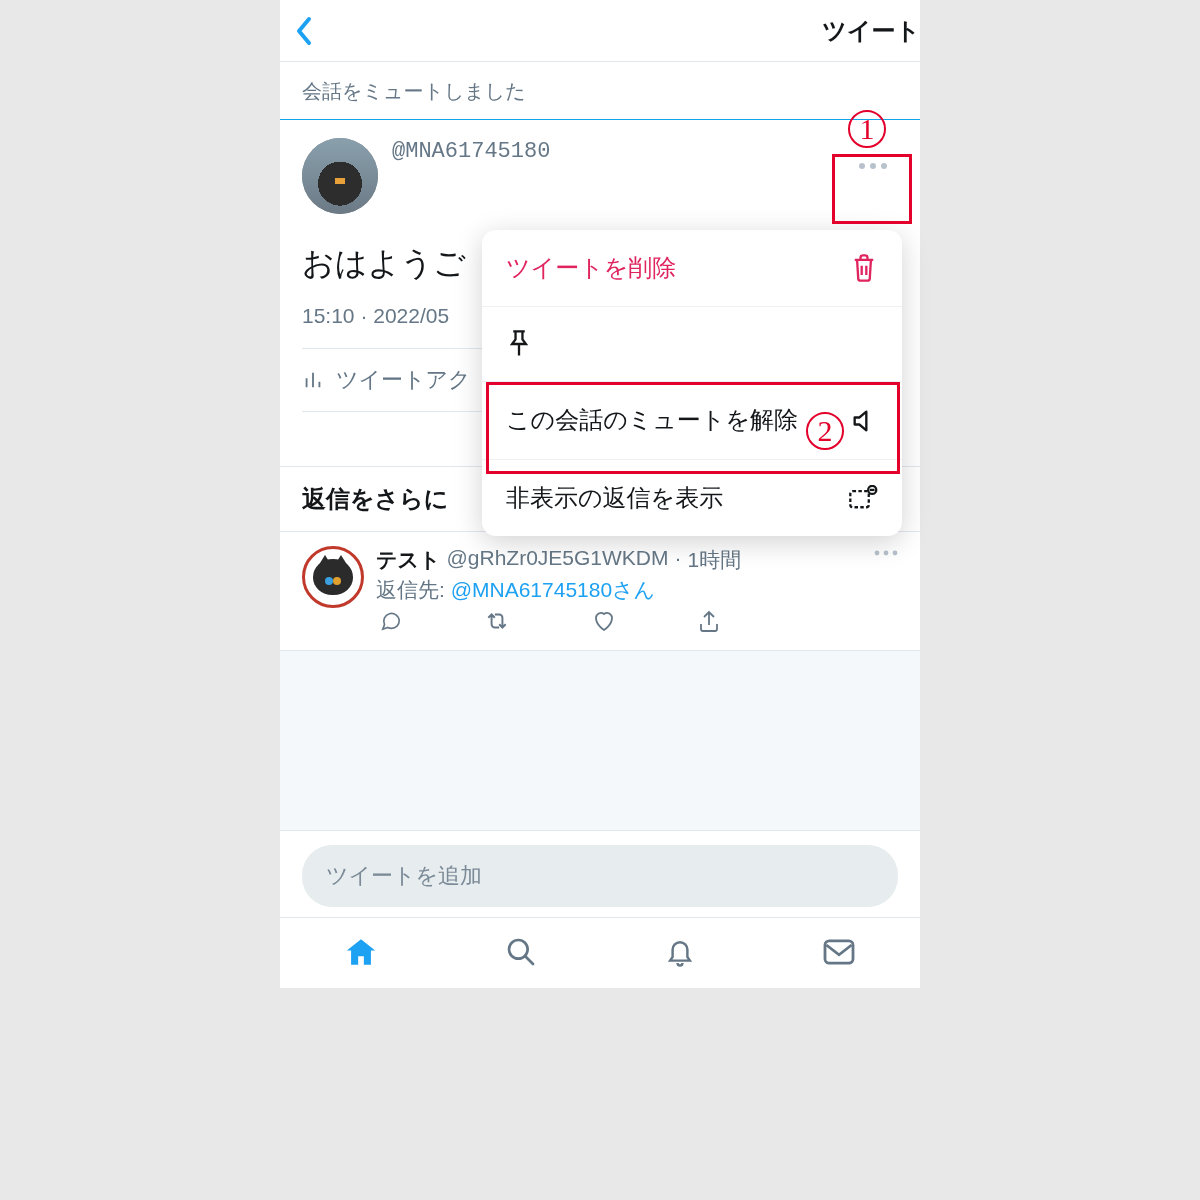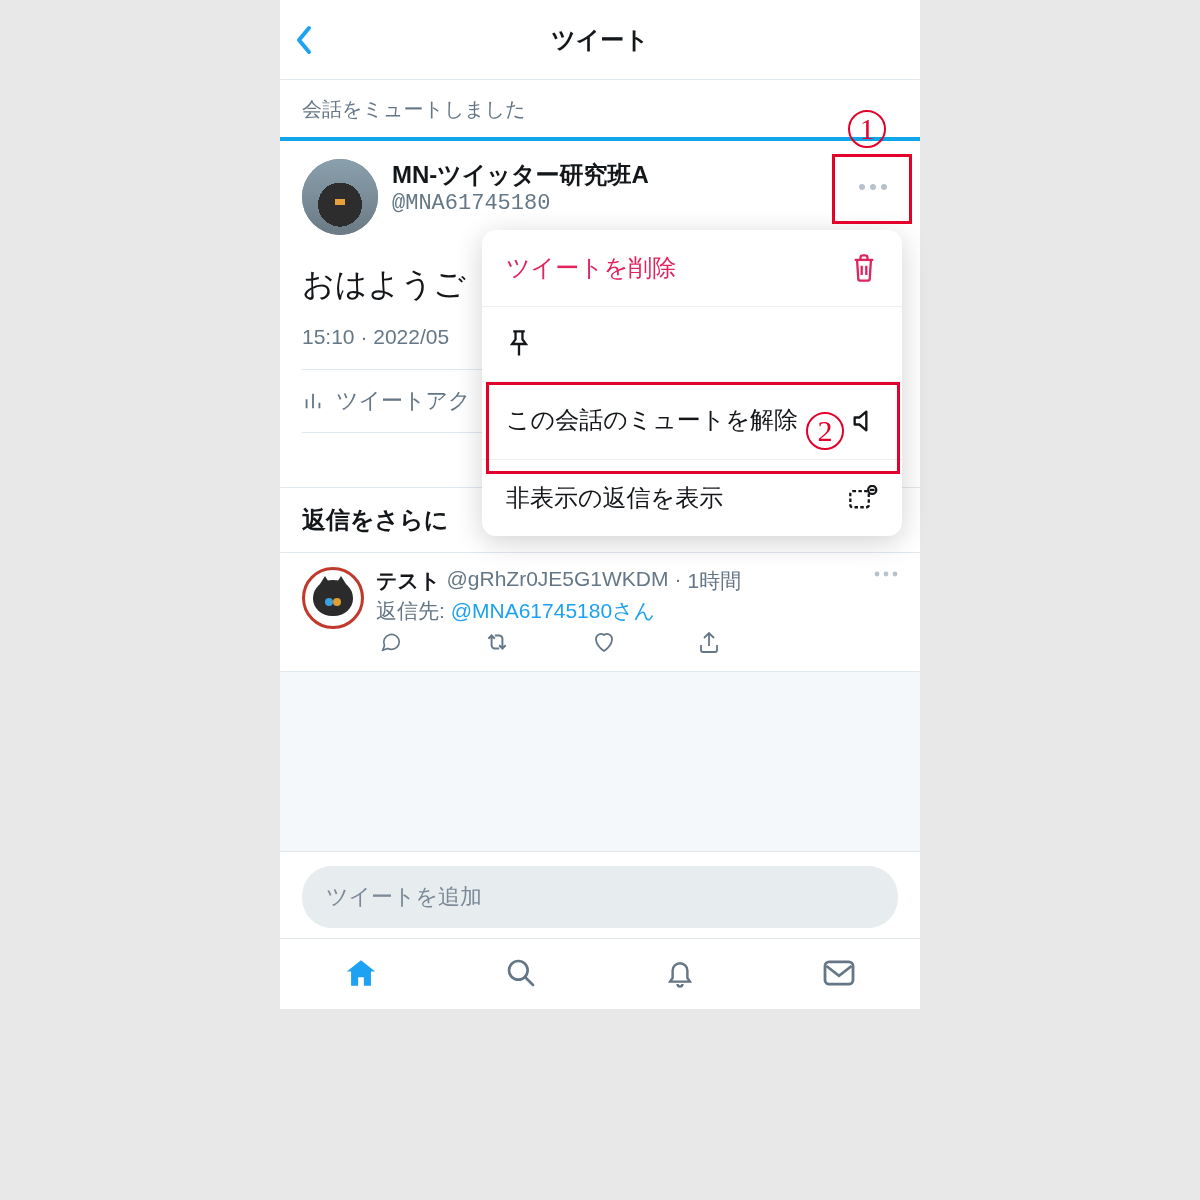--- a/index.html
+++ b/index.html
@@ -13,24 +13,24 @@
     justify-content: center;
   }
   .phone {
     width: 640px;
     background: #fff;
     position: relative;
     margin-top: 0;
   }
   
   .header {
-    height: 80px;
+    height: 62px;
     display: flex;
     align-items: center;
-    justify-content: center;
+    justify-content: flex-end;
     border-bottom: 1px solid #e1e8ed;
     position: relative;
   }
   .back-btn {
     position: absolute;
     left: 14px;
     top: 50%;
     transform: translateY(-50%);
     color: #1da1f2;
     cursor: pointer;
@@ -38,21 +38,21 @@
   .header-title {
     font-size: 24px;
     font-weight: 700;
     color: #14171a;
   }
   
   .status-banner {
     padding: 16px 22px 14px;
     color: #657786;
     font-size: 20px;
-    border-bottom: 4px solid #0ea5e9;
+    border-bottom: 1px solid #0ea5e9;
   }
   
   .main-tweet {
     padding: 18px 22px 0;
     position: relative;
   }
   .tweet-head {
     display: flex;
     align-items: flex-start;
   }
@@ -294,21 +294,20 @@
   </div>
 
   <div class="status-banner">会話をミュートしました</div>
 
   <div class="main-tweet">
     <div class="tweet-head">
       <div class="avatar-lg">
           <div class="penguin-beak"></div>
         </div>
       <div class="user-block">
-        <div class="display-name">MN-ツイッター研究班A</div>
         <div class="handle">@MNA61745180</div>
       </div>
     </div>
     <div class="more-btn">
       <svg width="30" height="8" viewBox="0 0 30 8">
           <circle cx="4" cy="4" r="3" fill="#b8c2cc"></circle>
           <circle cx="15" cy="4" r="3" fill="#b8c2cc"></circle>
           <circle cx="26" cy="4" r="3" fill="#b8c2cc"></circle>
         </svg>
     </div>

